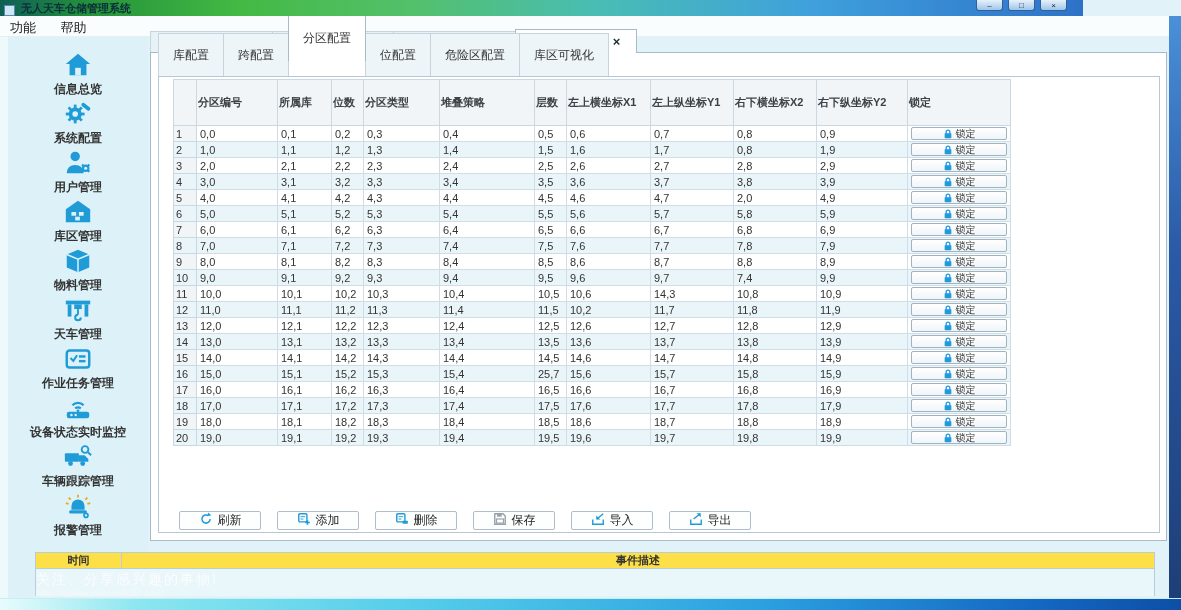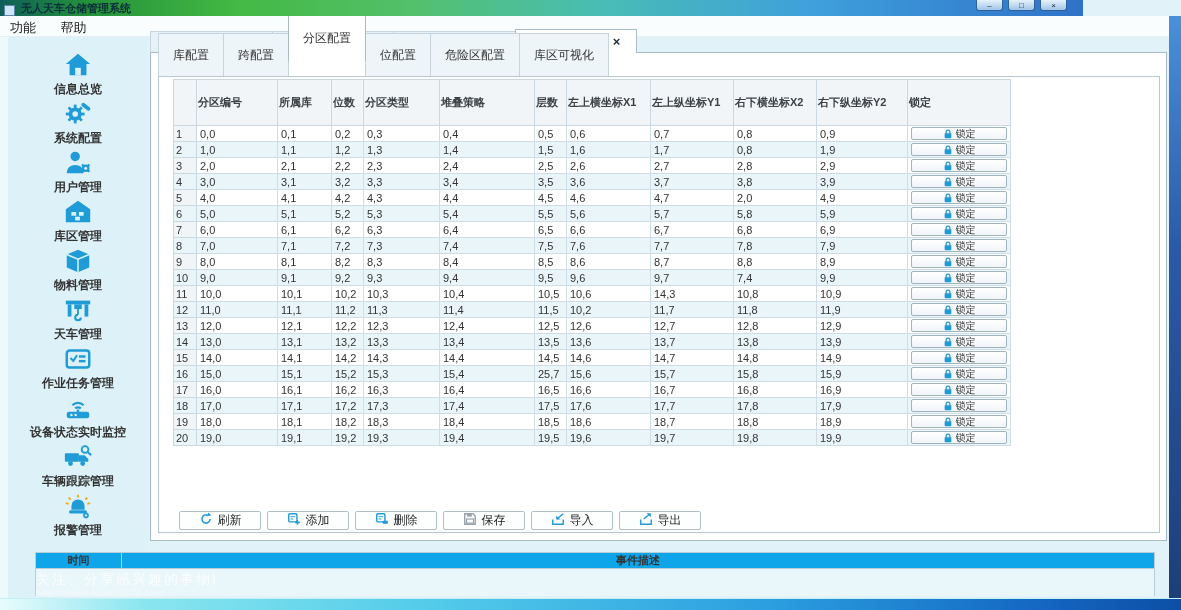--- a/index.html
+++ b/index.html
@@ -48,27 +48,27 @@
   .grid td{height:15px;border:1px solid #cfdde6;padding:0 3px;white-space:nowrap;overflow:hidden;background:#fff;}
   .grid tr:nth-child(even) td{background:#eaf5fa;}
   .grid td.rownum{background:#f1f5f7;border-color:#c9d8e2;padding:0 2px;}
   .c0{width:18px}.c1{width:74px}.c2{width:47px}.c3{width:25px}.c4{width:69px}.c5{width:88px}
   .c6{width:25px}.c7{width:77px}.c8{width:76px}.c9{width:76px}.c10{width:84px}.c11{width:96px}
   .lockcell{text-align:center;padding:0 3px !important;}
   .lockbtn{display:flex;align-items:center;justify-content:center;gap:3px;width:100%;height:13px;
     font-size:10px;color:#333;background:linear-gradient(#ffffff,#f0f5f8);border:1px solid #9fb3c0;border-radius:2px;cursor:pointer;padding:0;
     font-family:"Liberation Sans","DejaVu Sans",sans-serif;}
   
-  .toolbar{position:absolute;left:20px;top:434px;display:flex;gap:6px;}
+  .toolbar{position:absolute;left:20px;top:434px;display:flex;gap:16px;}
   .toolbtn{width:82px;height:19px;display:flex;align-items:center;justify-content:center;gap:5px;
     font-size:12px;color:#222;background:#fdfefe;border:1px solid #aebfc9;border-radius:2px;cursor:pointer;
     font-family:"Liberation Sans","DejaVu Sans",sans-serif;}
   
   .eventbox{position:absolute;left:35px;top:552px;width:1120px;height:44px;background:#eef8fb;border:1px solid #b9cdd6;box-sizing:border-box;z-index:3;}
-  .eventhead{display:flex;height:15px;border-bottom:1px solid #b9cdd6;background:#0ea5e9;font-size:11px;font-weight:bold;color:#333;}
+  .eventhead{display:flex;height:15px;border-bottom:1px solid #b9cdd6;background:#fde047;font-size:11px;font-weight:bold;color:#333;}
   .ehcell-time{width:85px;border-right:1px solid #b9cdd6;display:flex;align-items:center;justify-content:center;}
   .ehcell-desc{flex:1;display:flex;align-items:center;justify-content:center;}
   .eventbody{height:27px;background:#e9f6fa;}
   
   .wm{position:absolute;z-index:12;pointer-events:none;white-space:nowrap;}
   .wm1{left:30px;top:554px;font-size:19px;font-weight:bold;
     background:linear-gradient(90deg,#ff6b6b,#ffb347,#7ed957,#5bc8f5,#b18cf0);
     -webkit-background-clip:text;background-clip:text;color:transparent;opacity:.38;filter:blur(.6px);margin-top:44px;}
   .wm2{left:36px;top:571px;font-size:14px;color:#fff;opacity:.8;filter:blur(.5px);letter-spacing:2px;}
   .wm3{left:36px;top:587px;font-size:11px;color:#fff;opacity:.55;filter:blur(.9px);}

